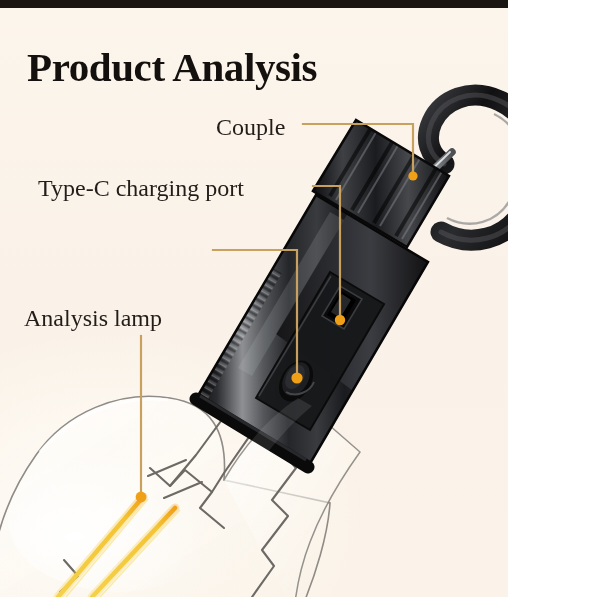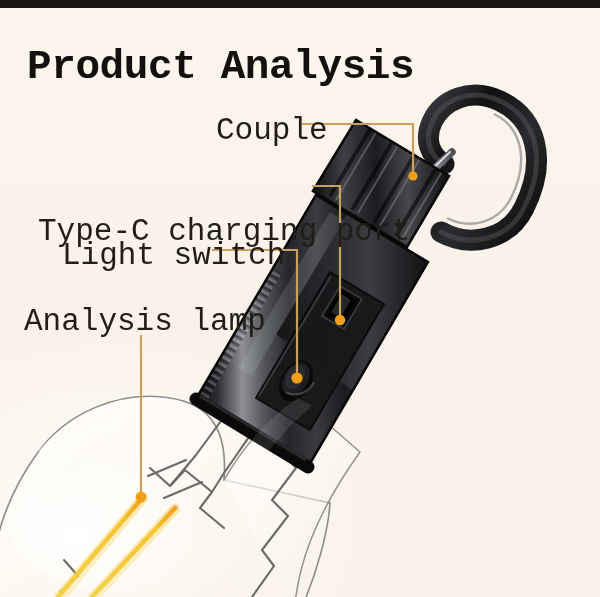--- a/index.html
+++ b/index.html
@@ -2,25 +2,25 @@
 <html><head>
 <meta charset="utf-8">
 <style>
   html, body {
     margin: 0;
     padding: 0;
     background: #ffffff;
   }
   #stage {
     position: relative;
-    width: 600px;
+    width: 508px;
     height: 597px;
     overflow: hidden;
     background: #fde047;
-    font-family: Liberation Mono, monospace;
+    font-family: Liberation Serif, serif;
   }
 
   
   .letterbox {
     position: absolute;
     left: 0; top: 0;
     width: 600px;
     height: 8px;
     background: #1a1613;
   }
@@ -44,27 +44,27 @@
     font-weight: bold;
     color: #14100d;
     letter-spacing: -0.4px;
     line-height: 1;
     white-space: nowrap;
   }
 
   
   .label {
     position: absolute;
-    font-size: 31px;
+    font-size: 24px;
     color: #221d19;
     white-space: nowrap;
     line-height: 1;
   }
   .lbl-couple      { left: 216px; top: 115px; }
-  .lbl-typec       { left: 38px;  top: 176px; margin-top: 40px; }
+  .lbl-typec       { left: 38px;  top: 176px; }
   .lbl-switch      { left: 62px;  top: 240px; }
   .lbl-tungsten    { left: 24px;  top: 306px; }
 
   
   .leaders {
     position: absolute;
     left: 0; top: 0;
     width: 600px; height: 597px;
     pointer-events: none;
   }
@@ -297,17 +297,16 @@
       <circle cx="340" cy="320" r="5.2" fill="#f0a017"></circle>
       <circle cx="297" cy="378" r="5.6" fill="#f0a017"></circle>
       <circle cx="141" cy="497" r="5.4" fill="#f0a017"></circle>
     </g>
   </svg>
 
   <div class="title">Product Analysis</div>
 
   <div class="label lbl-couple">Couple</div>
   <div class="label lbl-typec">Type-C charging port</div>
-  <div class="label lbl-switch">Light switch</div>
   <div class="label lbl-tungsten">Analysis lamp</div>
 
   <div class="letterbox"></div>
 </div>
 
 </body></html>

